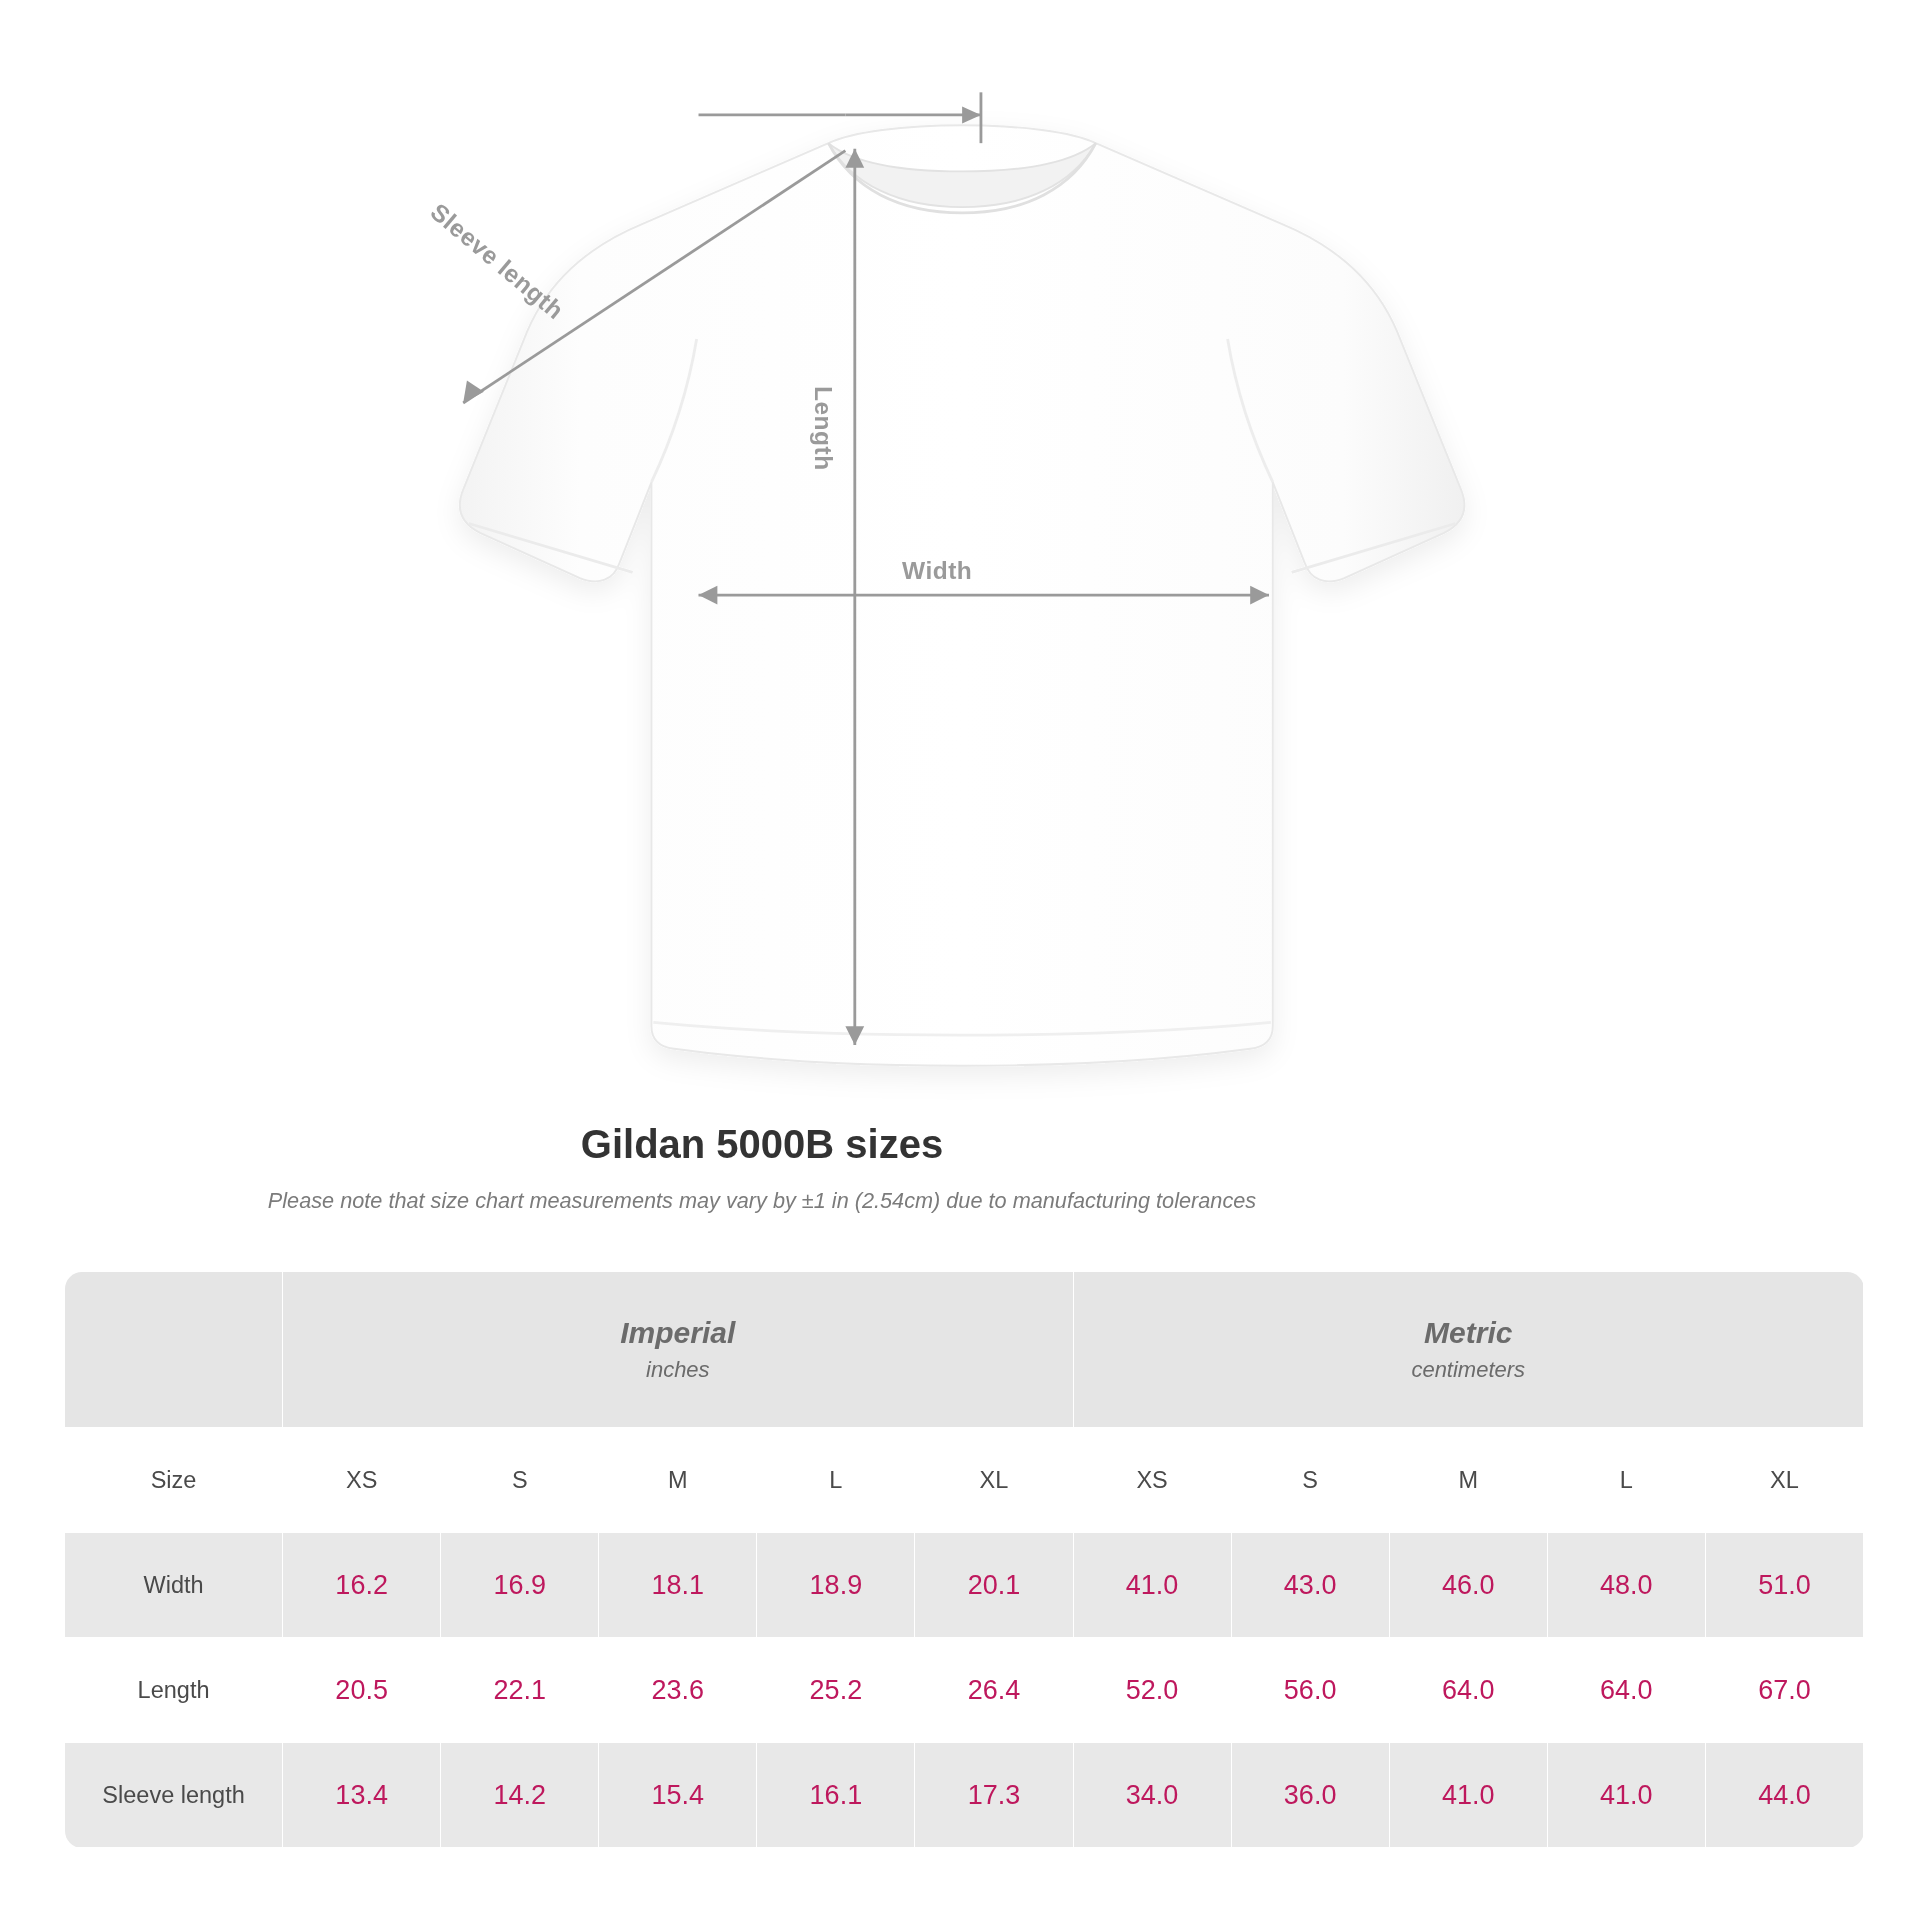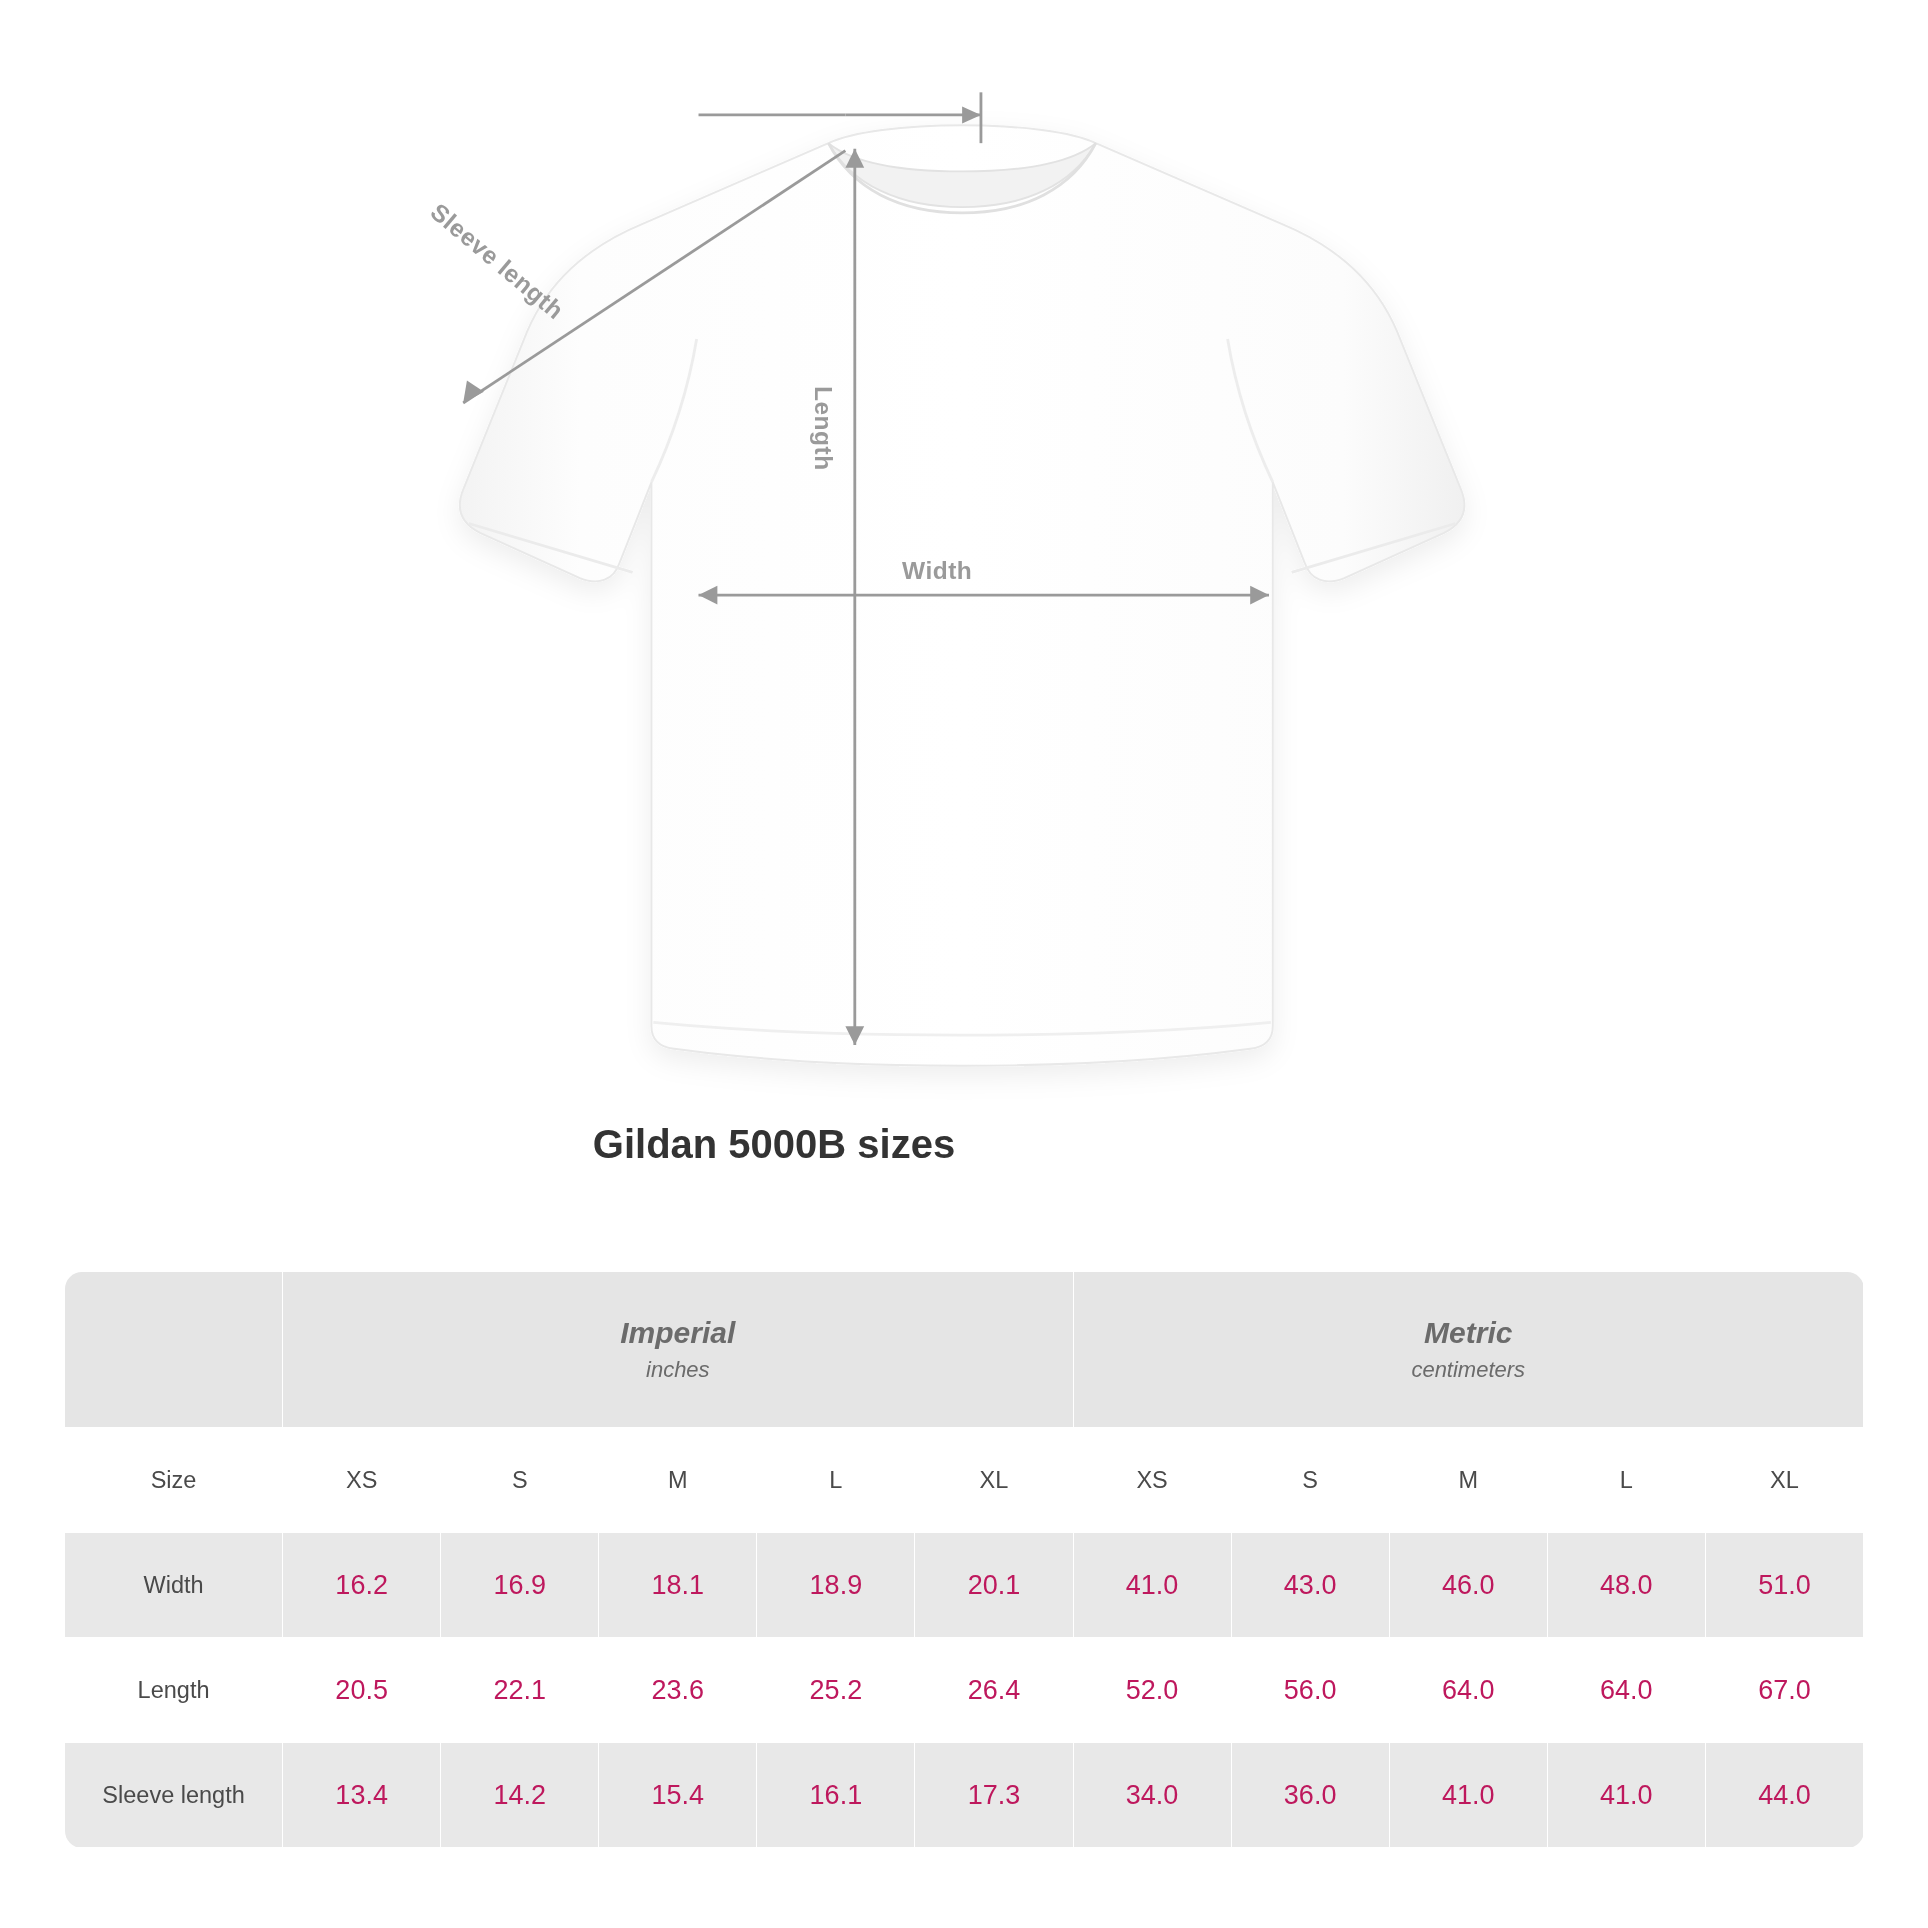--- a/index.html
+++ b/index.html
@@ -61,21 +61,21 @@
     left: 443px;
     top: 198px;
     font-size: 24.5px;
     transform: rotate(40deg);
     transform-origin: left top;
   }
 
   
   .title-block {
     position: absolute;
-    left: 12px;
+    left: 0;
     top: 1122px;
     width: 1524px;
     text-align: center;
   }
   .chart-title {
     font-size: 40px;
     font-weight: bold;
     color: #333333;
     margin: 0;
   }
@@ -242,20 +242,21 @@
       </svg>
 
       <div class="dim-label dim-width">Width</div>
       <div class="dim-label dim-length">Length</div>
       <div class="dim-label dim-sleeve">Sleeve length</div>
     </div>
   </div>
 
   <div class="title-block">
     <div class="chart-title">Gildan 5000B sizes</div>
+    <div class="chart-note">Please note that size chart measurements may vary by ±1 in (2.54cm) due to manufacturing tolerances</div>
   </div>
 
   <div class="table-area">
     <table class="sizes">
       <colgroup>
         <col class="col-label">
         <col class="col-val">
           <col class="col-val">
           <col class="col-val">
           <col class="col-val">

